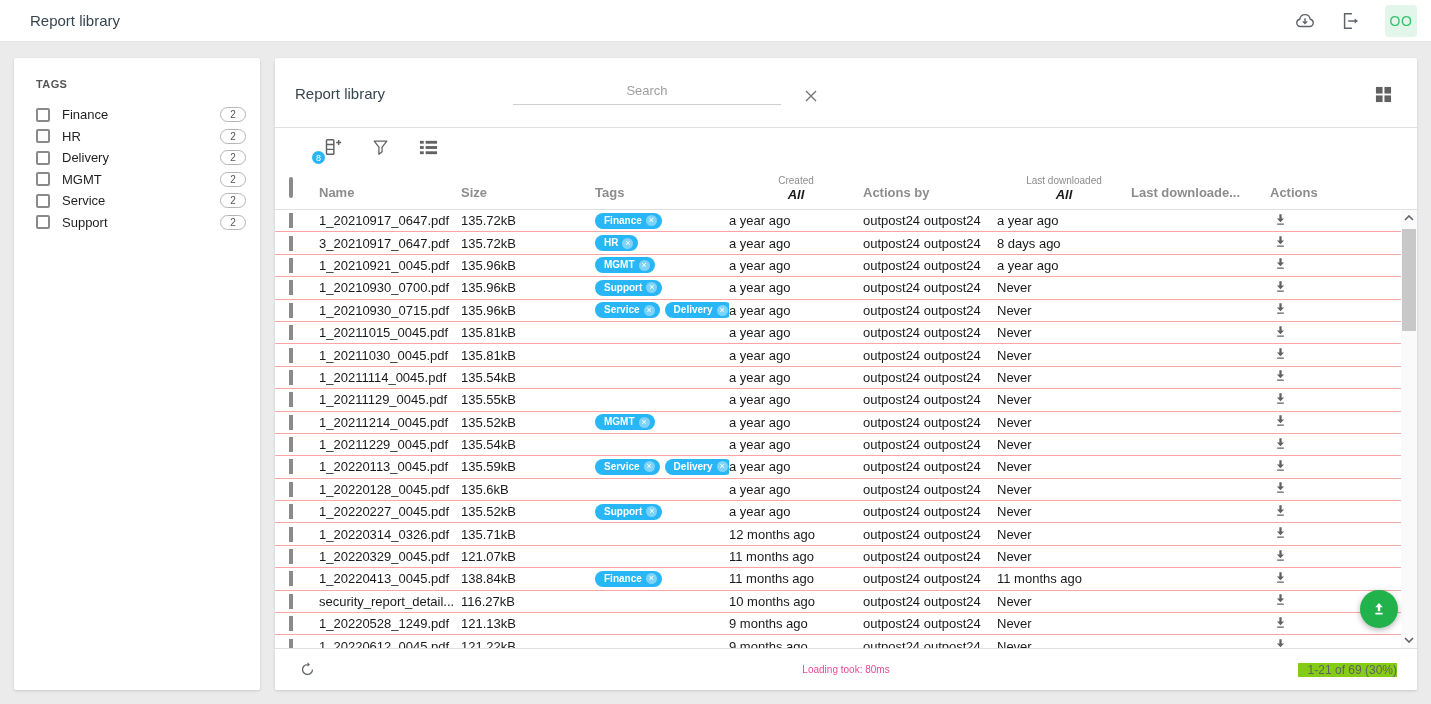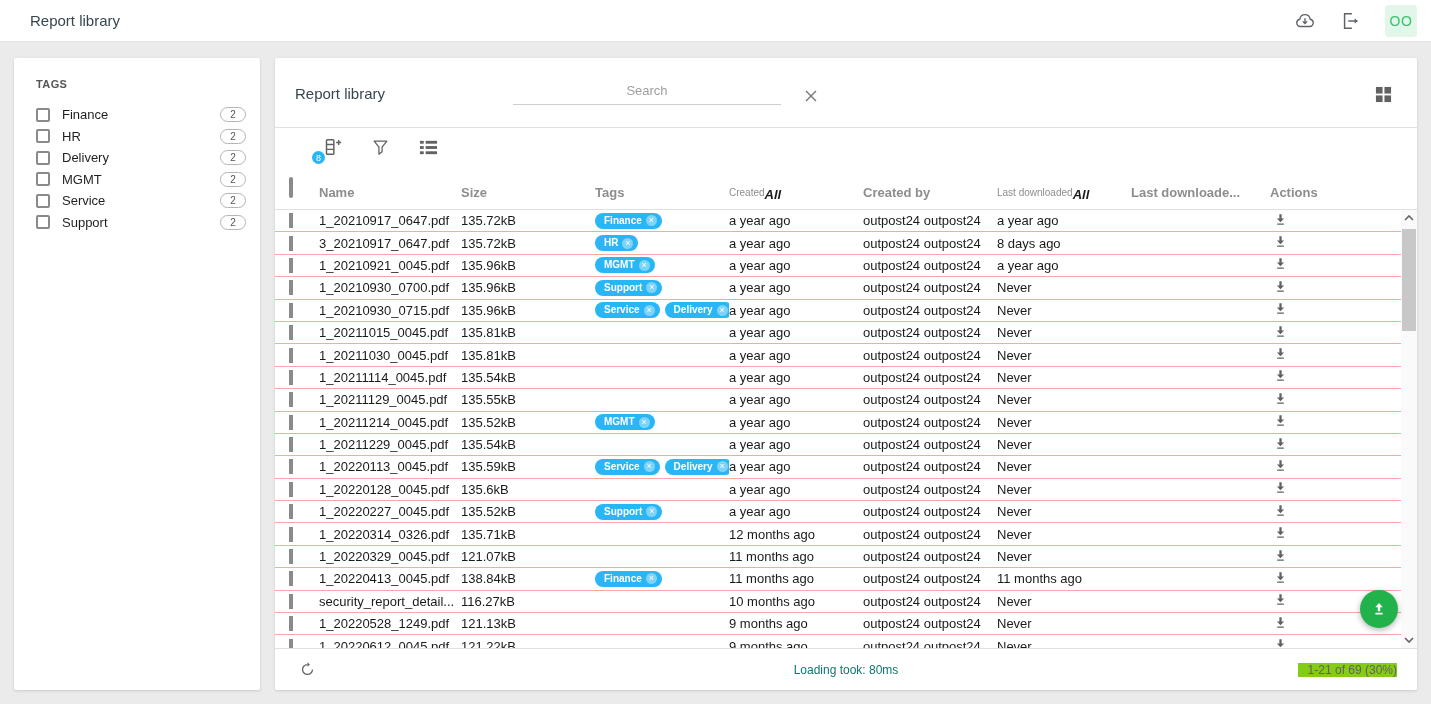--- a/index.html
+++ b/index.html
@@ -41,21 +41,21 @@
   .toolbar { height:38px; display:flex; align-items:center; padding-left:46px; gap:26px; position:relative; }
   .tool { position:relative; display:flex; align-items:center; justify-content:center; width:22px; height:22px; cursor:pointer; }
   .tool-badge { position:absolute; left:-9px; bottom:-6px; width:13px; height:13px; border-radius:50%;
     background:#29b6f6; color:#fff; font-size:9px; display:flex; align-items:center; justify-content:center; }
 
   
   .tgrid { display:grid; grid-template-columns:30px 142px 134px 134px 134px 134px 134px 139px auto;
     padding-left:14px; align-items:center; }
   .thead { height:44px; border-bottom:1px solid #e0e0e0; }
   .th { font-size:13px; color:#8d8d8d; align-self:end; padding-bottom:9px;font-weight:bold; }
-  .th-stack { display:flex; flex-direction:row; align-self:end; padding-bottom:7px; }
+  .th-stack { display:flex; flex-direction:column; align-self:end; padding-bottom:7px;text-align:center; }
   .th-small { font-size:10px; color:#8d8d8d; margin-bottom:1px; }
   .th-bold { font-size:13px; font-weight:bold; color:#1a1a1a;font-style:italic; }
   .rows-viewport { position:relative; height:438px; overflow:hidden; }
   .trow { height:22.4px; border-bottom:1px solid #fca5a5; }
   .cell { font-size:13px; color:#1a1a1a; white-space:nowrap; overflow:hidden; }
   .c-tags { display:flex; gap:5px; align-items:center; }
   .chip { display:inline-flex; align-items:center; background:#29b6f6; color:#fff;
     border-radius:9px; padding:1px 5px 1px 9px; height:16px; cursor:pointer; }
   .chip-label { font-size:10px; font-weight:bold; line-height:1; }
   .chip-x { margin-left:4px; width:11px; height:11px; border-radius:50%; background:rgba(255,255,255,.4);
@@ -64,21 +64,21 @@
 
   
   .vscroll { position:absolute; right:0; top:152px; width:16px; height:438px; background:#fafafa; }
   .vs-arrow { position:absolute; left:0; width:16px; height:16px; display:flex; align-items:center; justify-content:center; cursor:pointer; }
   .vs-up { top:0; } .vs-down { bottom:0; }
   .vs-thumb { position:absolute; left:1px; top:19px; width:14px; height:102px; background:#c8c8c8; cursor:pointer; }
 
   
   .tfooter { position:absolute; left:0; bottom:0; width:100%; height:42px; background:#fff;
     border-top:1px solid #e0e0e0; display:flex; align-items:center; padding:0 20px; }
-  .footer-loading { position:absolute; left:0; right:0; text-align:center; font-size:12px; color:#0f766e; }
+  .footer-loading { position:absolute; left:0; right:0; text-align:center; font-size:10px; color:#ec4899; }
   .footer-range { margin-left:auto; font-size:12px; color:#616161; z-index:1; background:#84cc16; padding-left:10px; }
 
   
   .fab { position:absolute; left:1085px; top:532px; width:38px; height:38px; border-radius:50%;
     background:#22b24c; box-shadow:0 2px 6px rgba(0,0,0,.3); display:flex; align-items:center; justify-content:center; cursor:pointer; }
 
   svg { display:block; }
 </style>
 </head>
 <body>
@@ -189,21 +189,21 @@
 
   <div class="tgrid thead">
     <div style="align-self:center;"><span class="checkbox"></span></div>
     <div class="th">Name</div>
     <div class="th">Size</div>
     <div class="th">Tags</div>
     <div class="th-stack">
       <span class="th-small">Created</span>
       <span class="th-bold">All</span>
     </div>
-    <div class="th">Created by</div>
+    <div class="th">Actions by</div>
     <div class="th-stack">
       <span class="th-small">Last downloaded</span>
       <span class="th-bold">All</span>
     </div>
     <div class="th">Last downloade...</div>
     <div class="th">Actions</div>
   </div>
 
   <div class="rows-viewport">
     <div id="rows">

